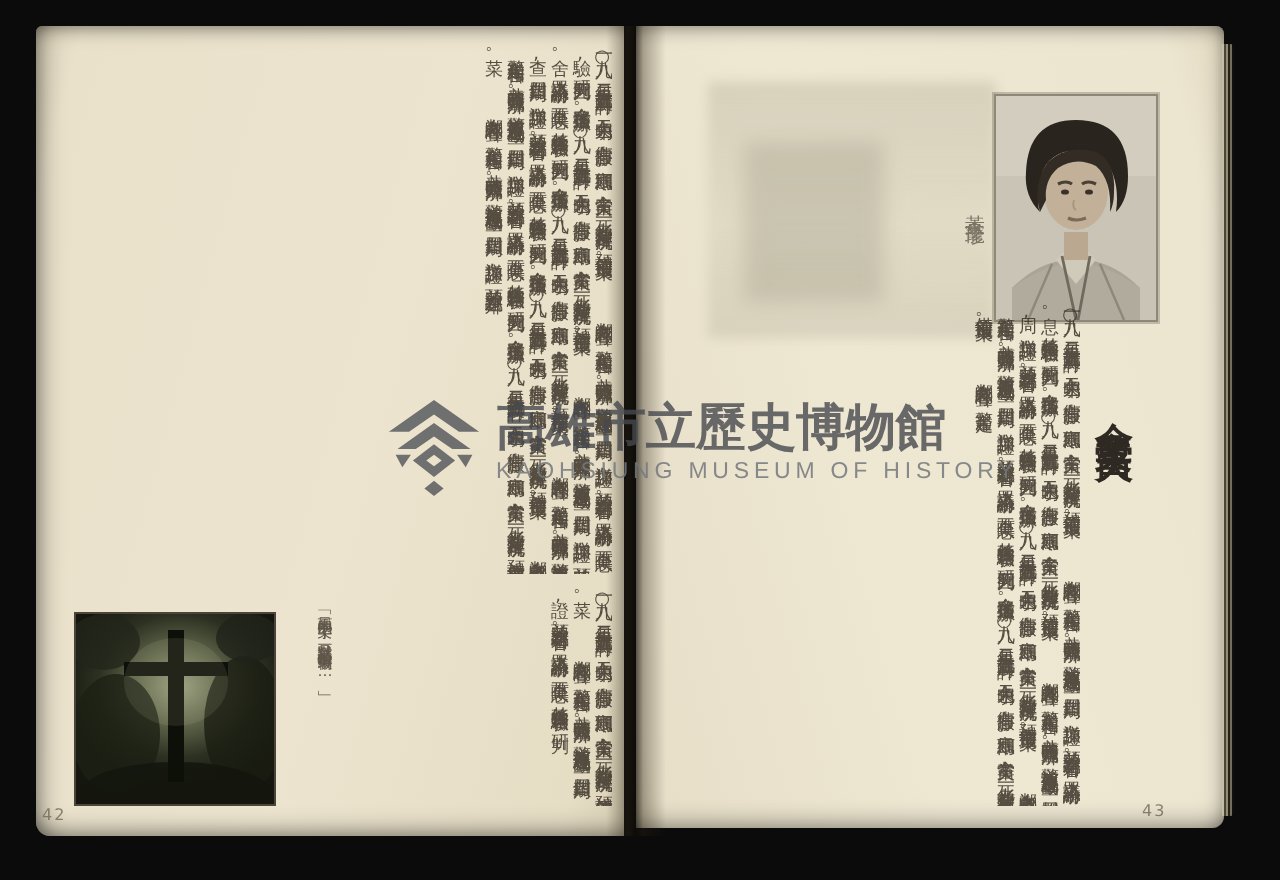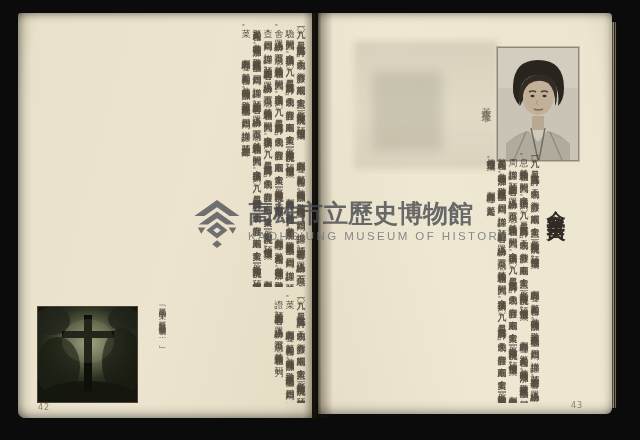--- a/index.html
+++ b/index.html
@@ -52,21 +52,21 @@
     position:absolute;left:19px;top:293px;width:99px;height:95px;
     border:1px solid #4a443a;overflow:hidden;
     background:radial-gradient(ellipse 60% 55% at 52% 38%,#9aa080 0%,#5d6349 38%,#2d3122 68%,#15170f 100%);
   }
   .cross-photo svg{display:block;}
   .cross-caption{
     position:absolute;left:123px;top:289px;width:27px;height:106px;
     font-size:7.5px;line-height:12px;letter-spacing:.5px;opacity:.8;
   }
   .page-num{position:absolute;font-size:8px;color:#776f5c;opacity:.85;letter-spacing:1px;}
-  .pn-left{left:20px;top:390px;}
+  .pn-left{left:3px;top:390px;}
   .pn-right{left:253px;top:388px;}
   
   .ghost-bleed{
     position:absolute;left:36px;top:28px;width:144px;height:128px;
     background:
       linear-gradient(180deg,rgba(165,160,140,.30) 0%,rgba(165,160,140,.16) 55%,rgba(165,160,140,.28) 100%);
     filter:blur(3px);border-radius:2px;
   }
   .ghost-bleed .gb2{
     position:absolute;left:18px;top:30px;width:70px;height:80px;

